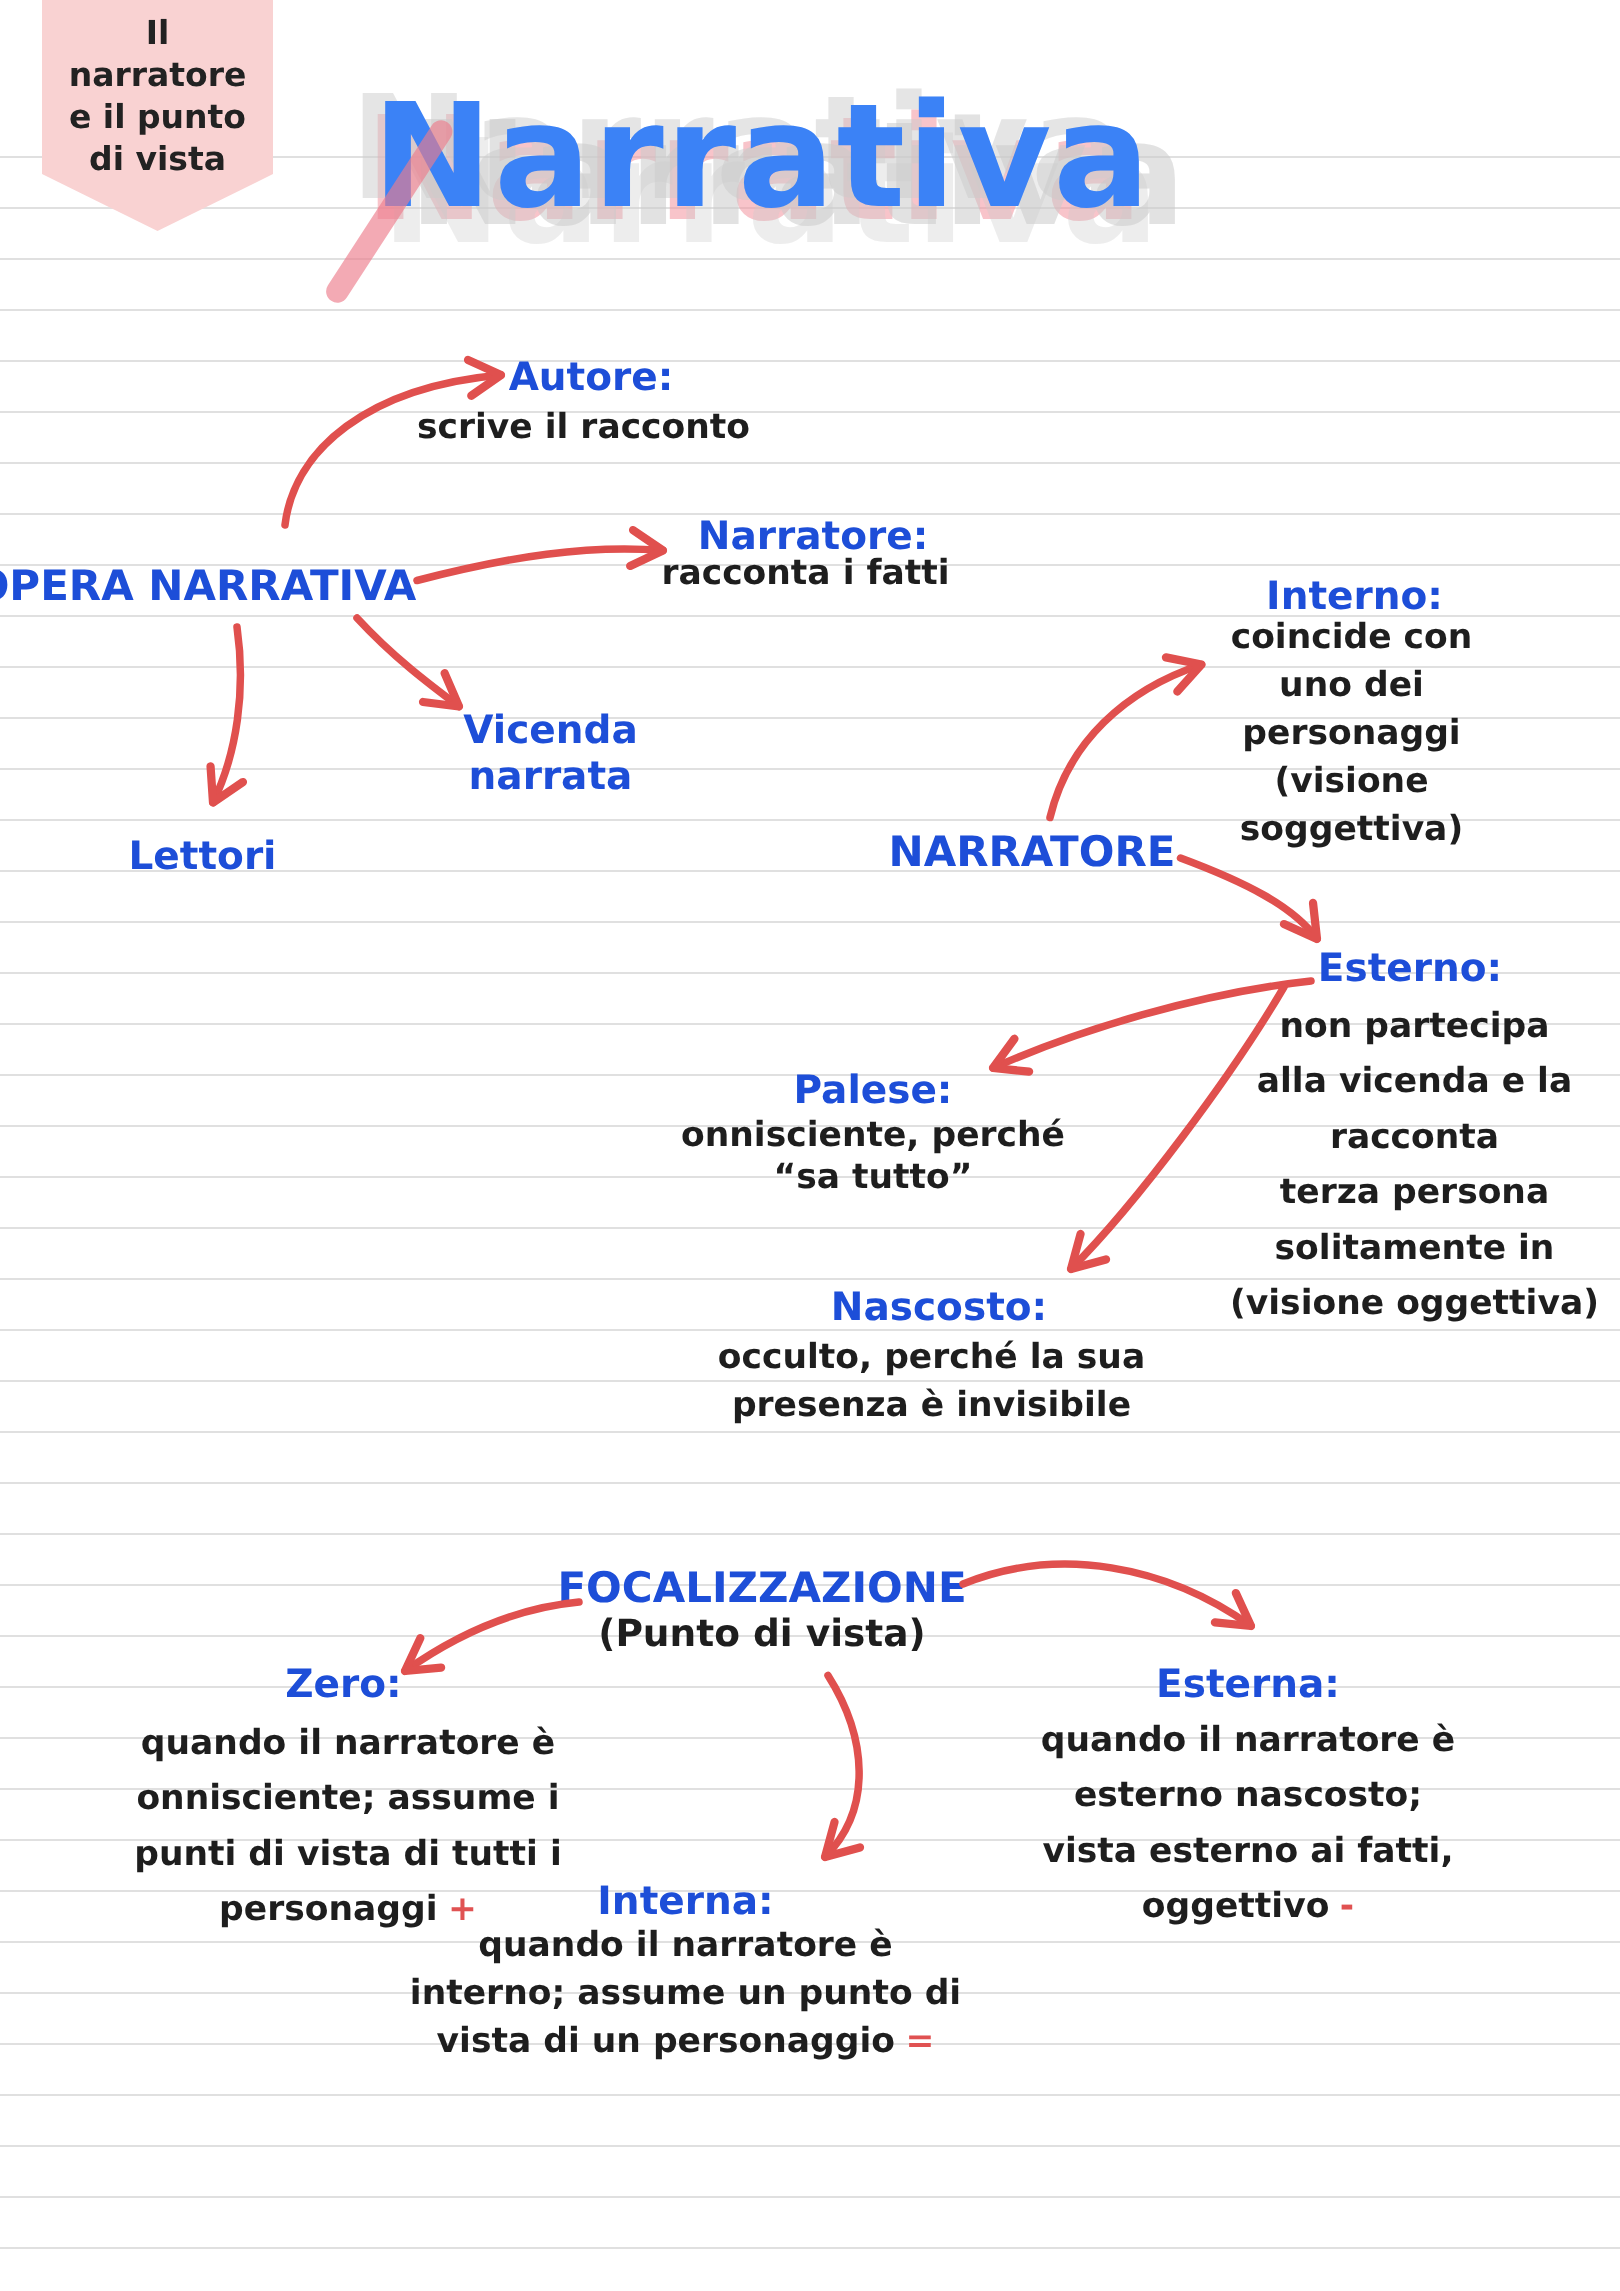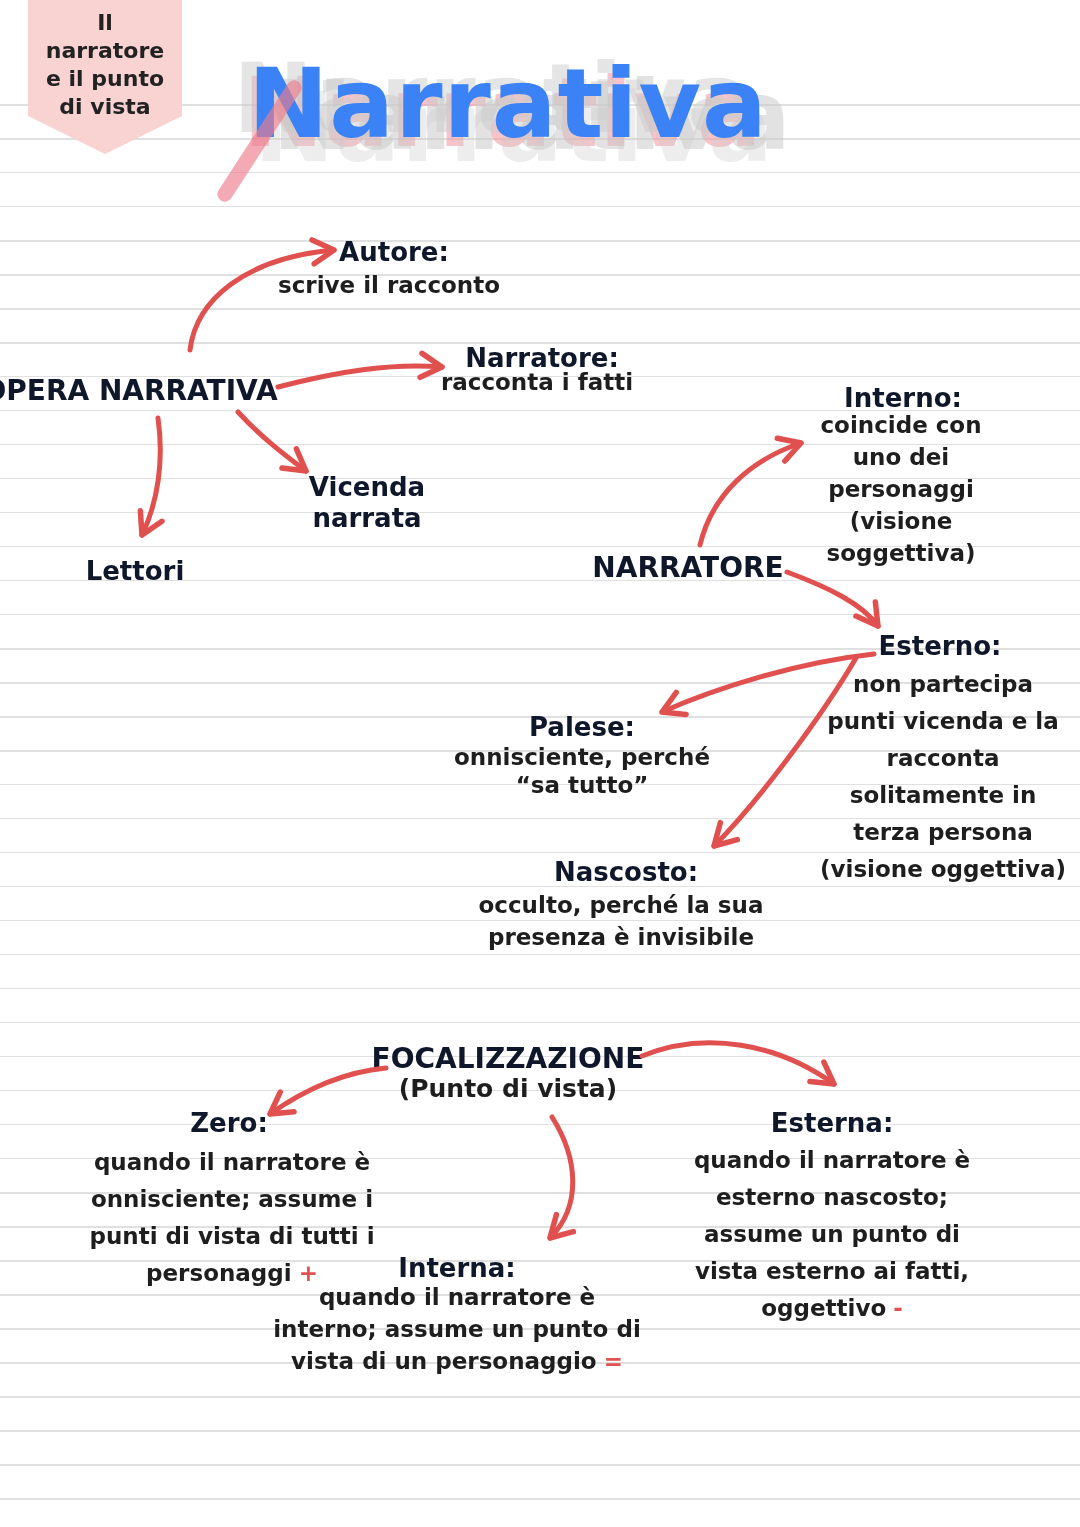--- a/index.html
+++ b/index.html
@@ -23,21 +23,21 @@
     text-shadow:24px 12px 0 rgba(203,203,203,.55),
                 -15px -5px 0 rgba(203,203,203,.5),
                 6px 24px 0 rgba(203,203,203,.35),
                 -5px 9px 0 rgba(242,148,158,.55);
   }
   .n-slash{position:absolute;left:4px;top:22px;width:15px;height:142px;
     background:rgba(236,124,140,.65);border-radius:10px;transform:rotate(33deg);z-index:2;}
   
   .node{position:absolute;transform:translateX(-50%);text-align:center;
         white-space:nowrap;z-index:1;}
-  .red-label{color:#0f172a;font-weight:bold;font-size:26px;}
+  .red-label{color:#1d4ed8;font-weight:bold;font-size:26px;}
   .caps{font-size:28px;letter-spacing:0px;}
   .black-text{color:#1e1e1e;font-weight:bold;font-size:23px;}
   .lh28{line-height:28px}.lh31{line-height:31px}.lh32{line-height:32px}.lh37{line-height:37px}
   .suffix{color:#e05252;font-weight:bold;margin-left:7px;}
   
   .arrows{position:absolute;left:0;top:0;z-index:2;pointer-events:none;}
 </style>
 </head>
 <body>
 
@@ -78,24 +78,24 @@
   <div>coincide con</div>
   <div>uno dei</div>
   <div>personaggi</div>
   <div>(visione</div>
   <div>soggettiva)</div>
 </div>
 
 <div class="node red-label" style="left:940px;top:631px">Esterno:</div>
 <div class="node black-text lh37" style="left:943px;top:666px">
   <div>non partecipa</div>
-  <div>punti vicenda e la</div>
+  <div>alla vicenda e la</div>
   <div>racconta</div>
+  <div>terza persona</div>
   <div>solitamente in</div>
-  <div>terza persona</div>
   <div>(visione oggettiva)</div>
 </div>
 
 <div class="node red-label" style="left:582px;top:712px">Palese:</div>
 <div class="node black-text lh28" style="left:582px;top:743px">
   <div>onnisciente, perché</div>
   <div>“sa tutto”</div>
 </div>
 
 <div class="node red-label" style="left:626px;top:857px">Nascosto:</div>
@@ -123,21 +123,20 @@
   <div>interno; assume un punto di</div>
   <div>
     <span>vista di un personaggio</span><span class="suffix">=</span>
   </div>
 </div>
 
 <div class="node red-label" style="left:832px;top:1108px">Esterna:</div>
 <div class="node black-text lh37" style="left:832px;top:1142px">
   <div>quando il narratore è</div>
   <div>esterno nascosto;</div>
-  <div>assume un punto di</div>
   <div>vista esterno ai fatti,</div>
   <div>
     <span>oggettivo</span><span class="suffix">-</span>
   </div>
 </div>
 
 <svg class="arrows" width="1080" height="1527" viewBox="0 0 1080 1527">
   <defs>
     <marker id="arrowV" orient="auto" markerUnits="userSpaceOnUse" markerWidth="34" markerHeight="34" refX="27" refY="17">
       <path d="M6,5 L27,17 L6,29" fill="none" stroke="#e0504e" stroke-width="5.5" stroke-linecap="round" stroke-linejoin="round"></path>

